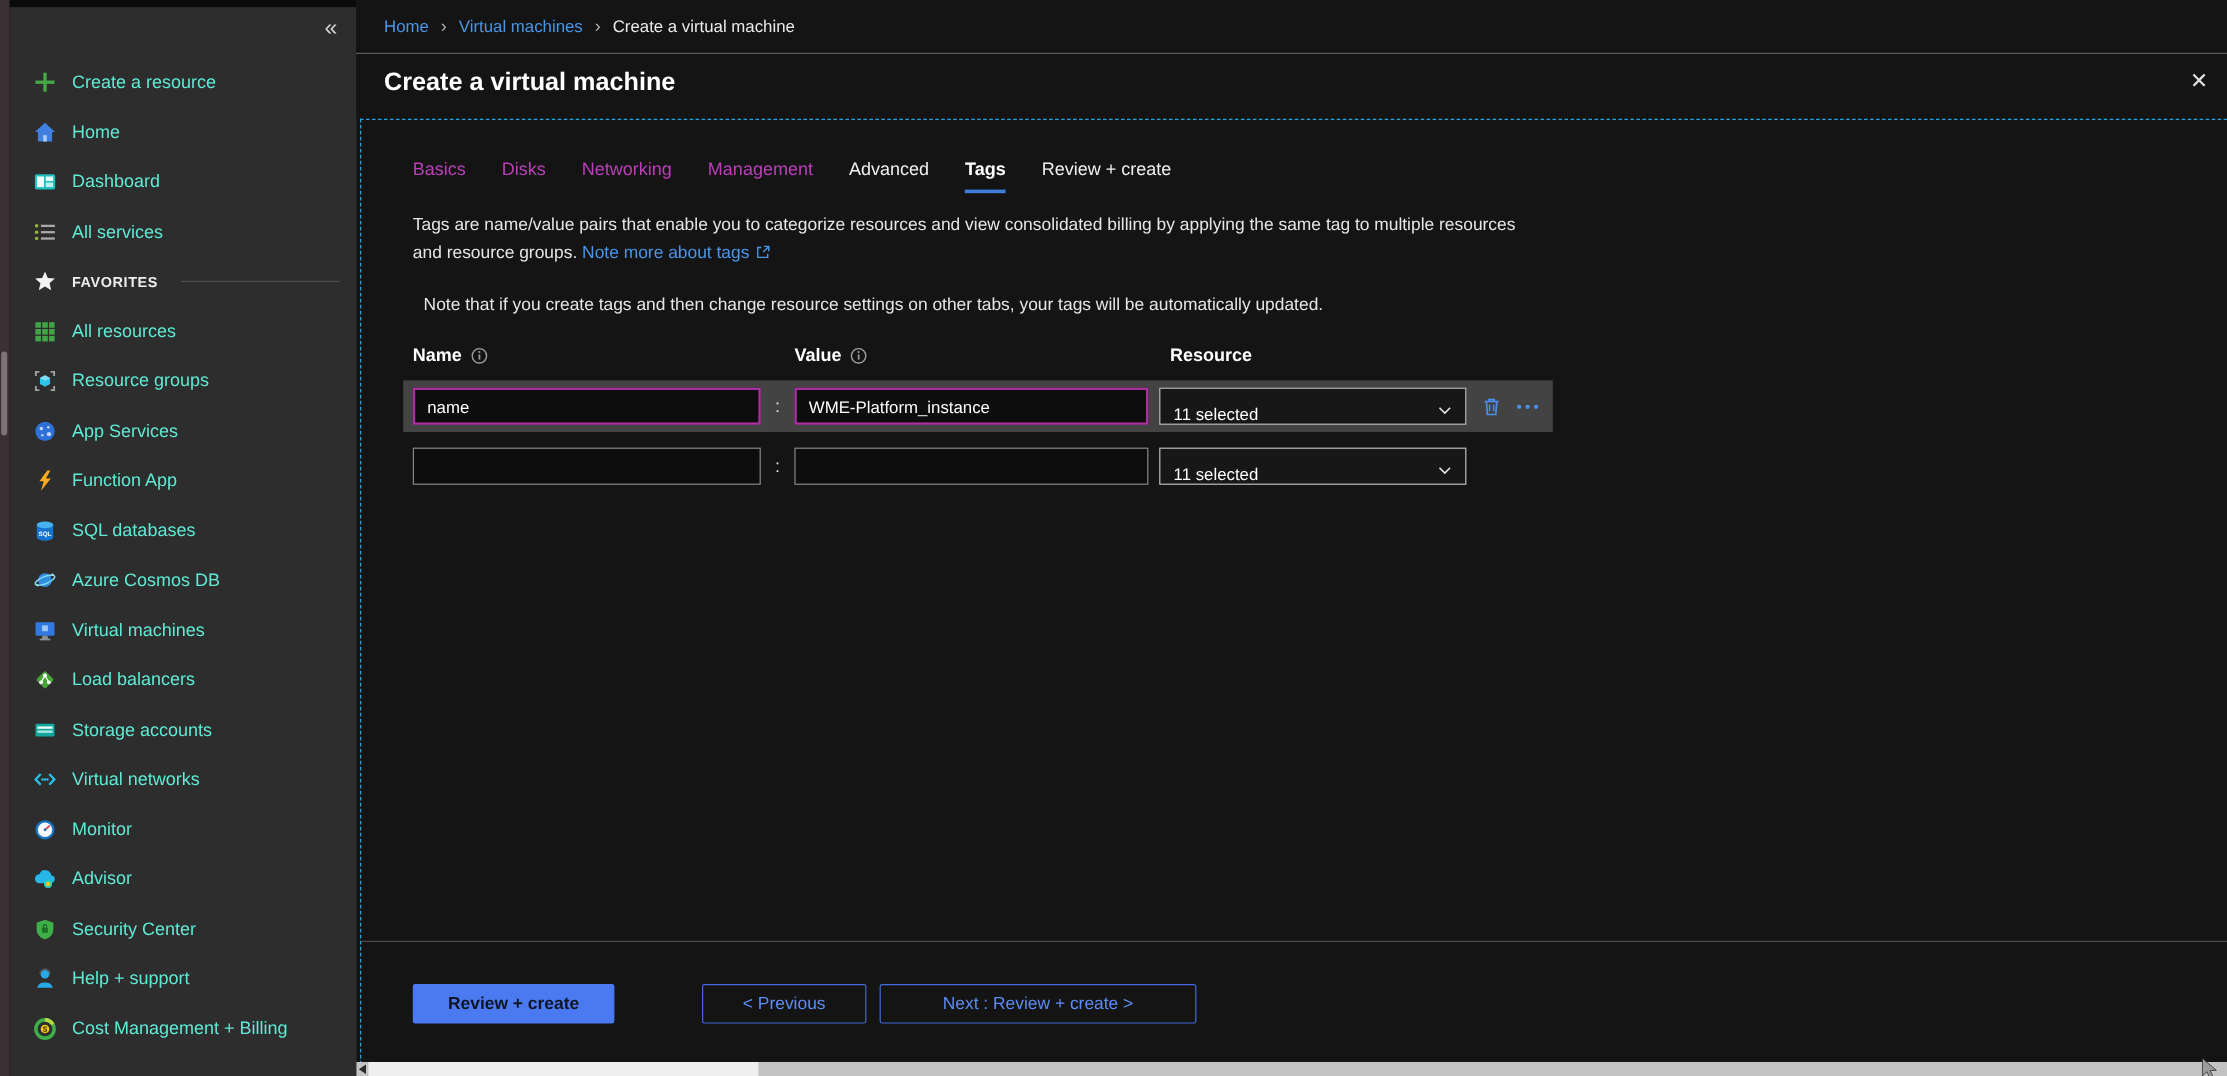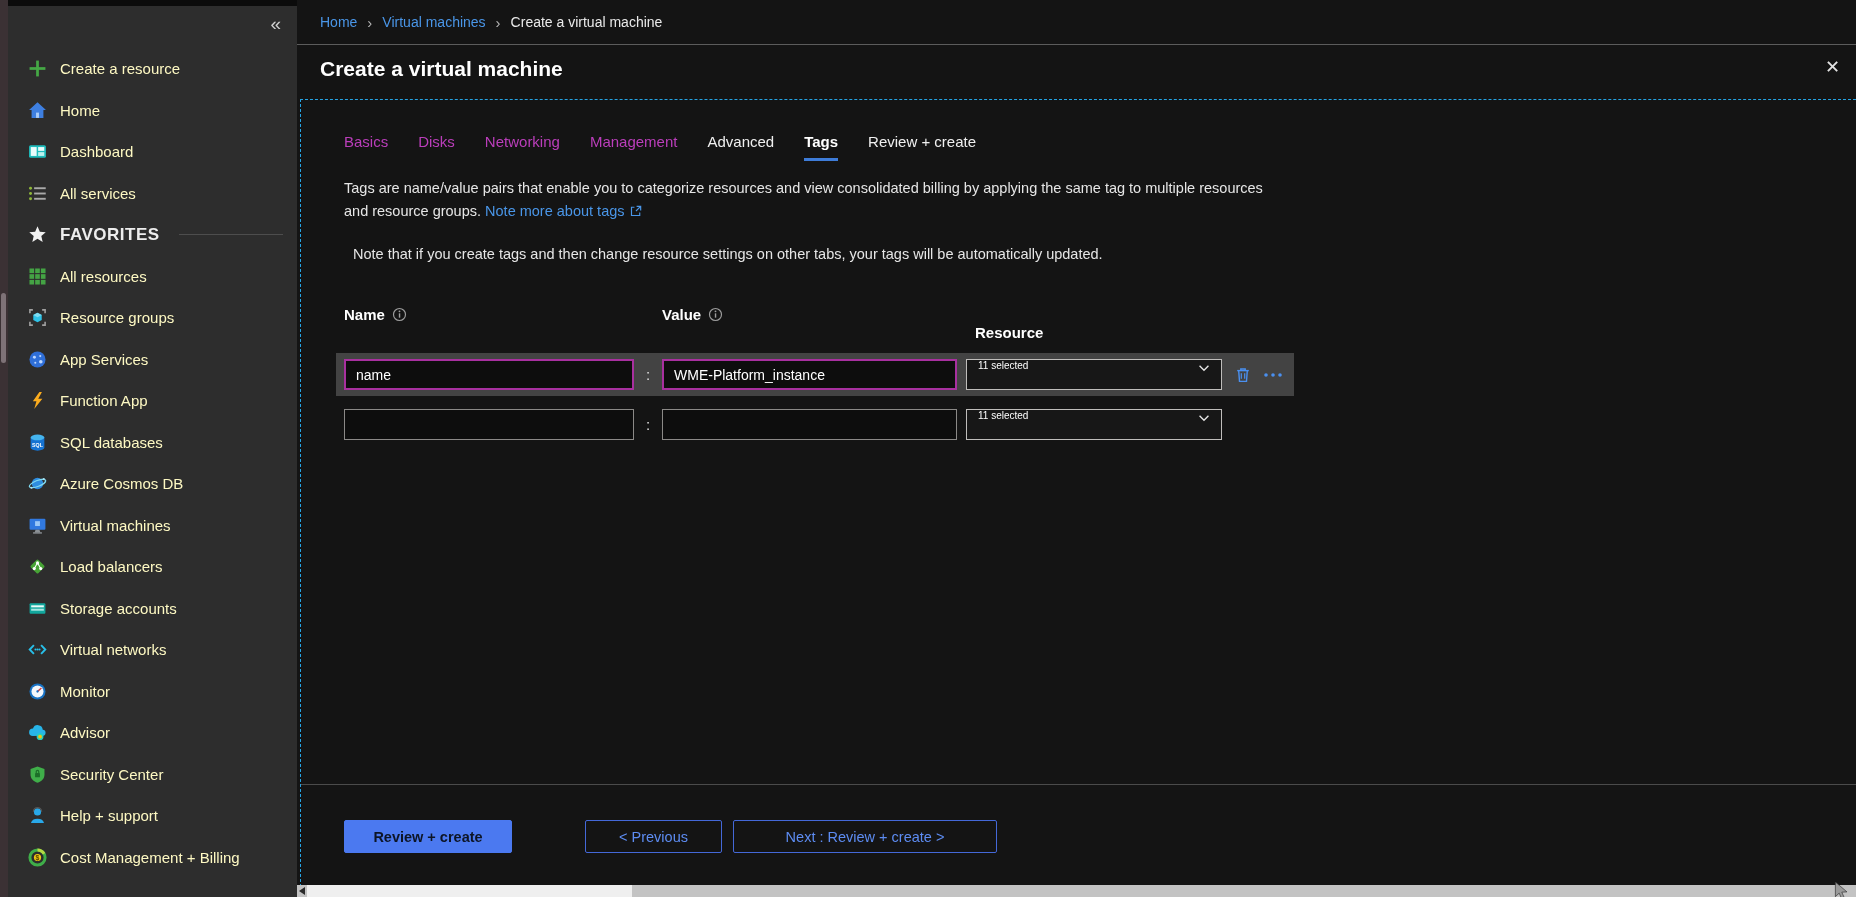--- a/index.html
+++ b/index.html
@@ -9,23 +9,23 @@
   
   .left-strip{position:absolute;left:0;top:0;width:8px;height:100%;background:#3b3134;}
   .strip-thumb{position:absolute;left:1px;top:293px;width:5px;height:70px;background:#7e7277;border-radius:3px;}
 
   
   .sidebar{position:absolute;left:8px;top:0;width:289px;height:100%;background:#2d2d2d;
            border-top:6px solid #0b0b0b;box-sizing:border-box;}
   .collapse{position:absolute;right:16px;top:8px;color:#cfcfcf;font-size:19px;cursor:pointer;line-height:1;}
   .nav{position:absolute;top:42px;left:0;right:0;}
   .nav-item{display:flex;align-items:center;height:41.5px;padding-left:20px;gap:13px;
-            color:#fef9c3;font-size:15px;cursor:pointer;white-space:nowrap;}
+            color:#5eead4;font-size:15px;cursor:pointer;white-space:nowrap;}
   .nav-item .ic{width:19px;height:19px;flex:0 0 auto;display:flex;align-items:center;justify-content:center;}
-  .nav-section{font-size:17px;font-weight:bold;letter-spacing:.5px;color:#ededed;cursor:default;}
+  .nav-section{font-size:12px;font-weight:bold;letter-spacing:.5px;color:#ededed;cursor:default;}
   .nav-section .divider{flex:1;height:1px;background:#4d4d4d;margin:0 14px 0 6px;}
 
   
   .topbar{position:absolute;left:297px;top:0;right:0;height:45px;background:#141414;
           border-bottom:1px solid #5c5c5c;display:flex;align-items:center;
           padding-left:23px;box-sizing:border-box;font-size:14px;}
   .crumb-link{color:#4a96e8;cursor:pointer;}
   .crumb-sep{color:#b5b5b5;margin:0 10px;font-size:15px;}
   .crumb-current{color:#eaeaea;}
   .titlebar{position:absolute;left:297px;top:46px;right:0;height:53px;background:#141414;}
@@ -58,21 +58,21 @@
   .info-ic{display:inline-flex;cursor:pointer;}
 
   .tag-row{display:flex;align-items:center;padding:6px 8px;width:958px;box-sizing:border-box;}
   .tag-row + .tag-row{margin-top:7px;}
   .tag-row.highlighted{background:#434343;}
   .tag-input{width:290px;height:31px;box-sizing:border-box;background:#0d0d0d;border:1px solid #8b8987;
              color:#fff;font-size:14px;padding:0 10px;font-family:inherit;outline:none;}
   .highlighted .tag-input{border:2px solid #a8309f;}
   .colon{width:28px;text-align:center;color:#e0e0e0;font-size:15px;}
   .dropdown{margin-left:9px;width:256px;height:31px;box-sizing:border-box;background:#171717;
-            border:1px solid #bfbdbb;color:#fff;font-size:10px;display:flex;align-items:flex-start;
+            border:1px solid #bfbdbb;color:#fff;font-size:14px;display:flex;align-items:flex-end;
             justify-content:space-between;padding:0 9px 0 11px;cursor:pointer;}
   .row-actions{display:flex;align-items:center;gap:10px;margin-left:12px;}
   .act-btn{display:inline-flex;cursor:pointer;}
 
   
   .footer{position:absolute;left:0;right:0;top:684px;border-top:1px solid #4b4b4b;}
   .footer-buttons{margin:35px 0 0 43px;display:flex;}
   .btn{height:33px;font-size:14.5px;font-family:inherit;cursor:pointer;border-radius:2px;box-sizing:border-box;}
   .btn-primary{background:#4b79f0;color:#0d1526;border:1px solid #4b79f0;font-weight:bold;}
   .btn-outline{background:transparent;color:#5d8cf2;border:1px solid #4468d8;}
@@ -375,21 +375,21 @@
             <span>Value</span>
             <span class="info-ic">
               <svg width="15" height="15" viewBox="0 0 18 18">
                 <circle cx="9" cy="9" r="7.2" fill="none" stroke="#9d9d9d" stroke-width="1.4"></circle>
                 <rect x="8.2" y="7.6" width="1.7" height="5.2" fill="#9d9d9d"></rect>
                 <circle cx="9" cy="5.2" r="1.1" fill="#9d9d9d"></circle>
               </svg>
             </span>
           </div>
           <div class="th-gap"></div>
-          <div class="th-resource" style="margin-left: 9px; margin-top: 36px;">Resource</div>
+          <div class="th-resource" style="margin-left: 9px;">Resource</div>
         </div>
       <div id="rows">
           <div class="tag-row highlighted">
             <input class="tag-input" value="name" style="">
             <span class="colon">:</span>
             <input class="tag-input value-input" value="WME-Platform_instance" style="width: 295px;">
             <div class="dropdown">
               <span>11 selected</span>
               <span><svg width="16" height="16" viewBox="0 0 18 18">
                   <path d="M4 6.5 L9 11.5 L14 6.5" stroke="#e6e6e6" stroke-width="1.5" fill="none"></path>

